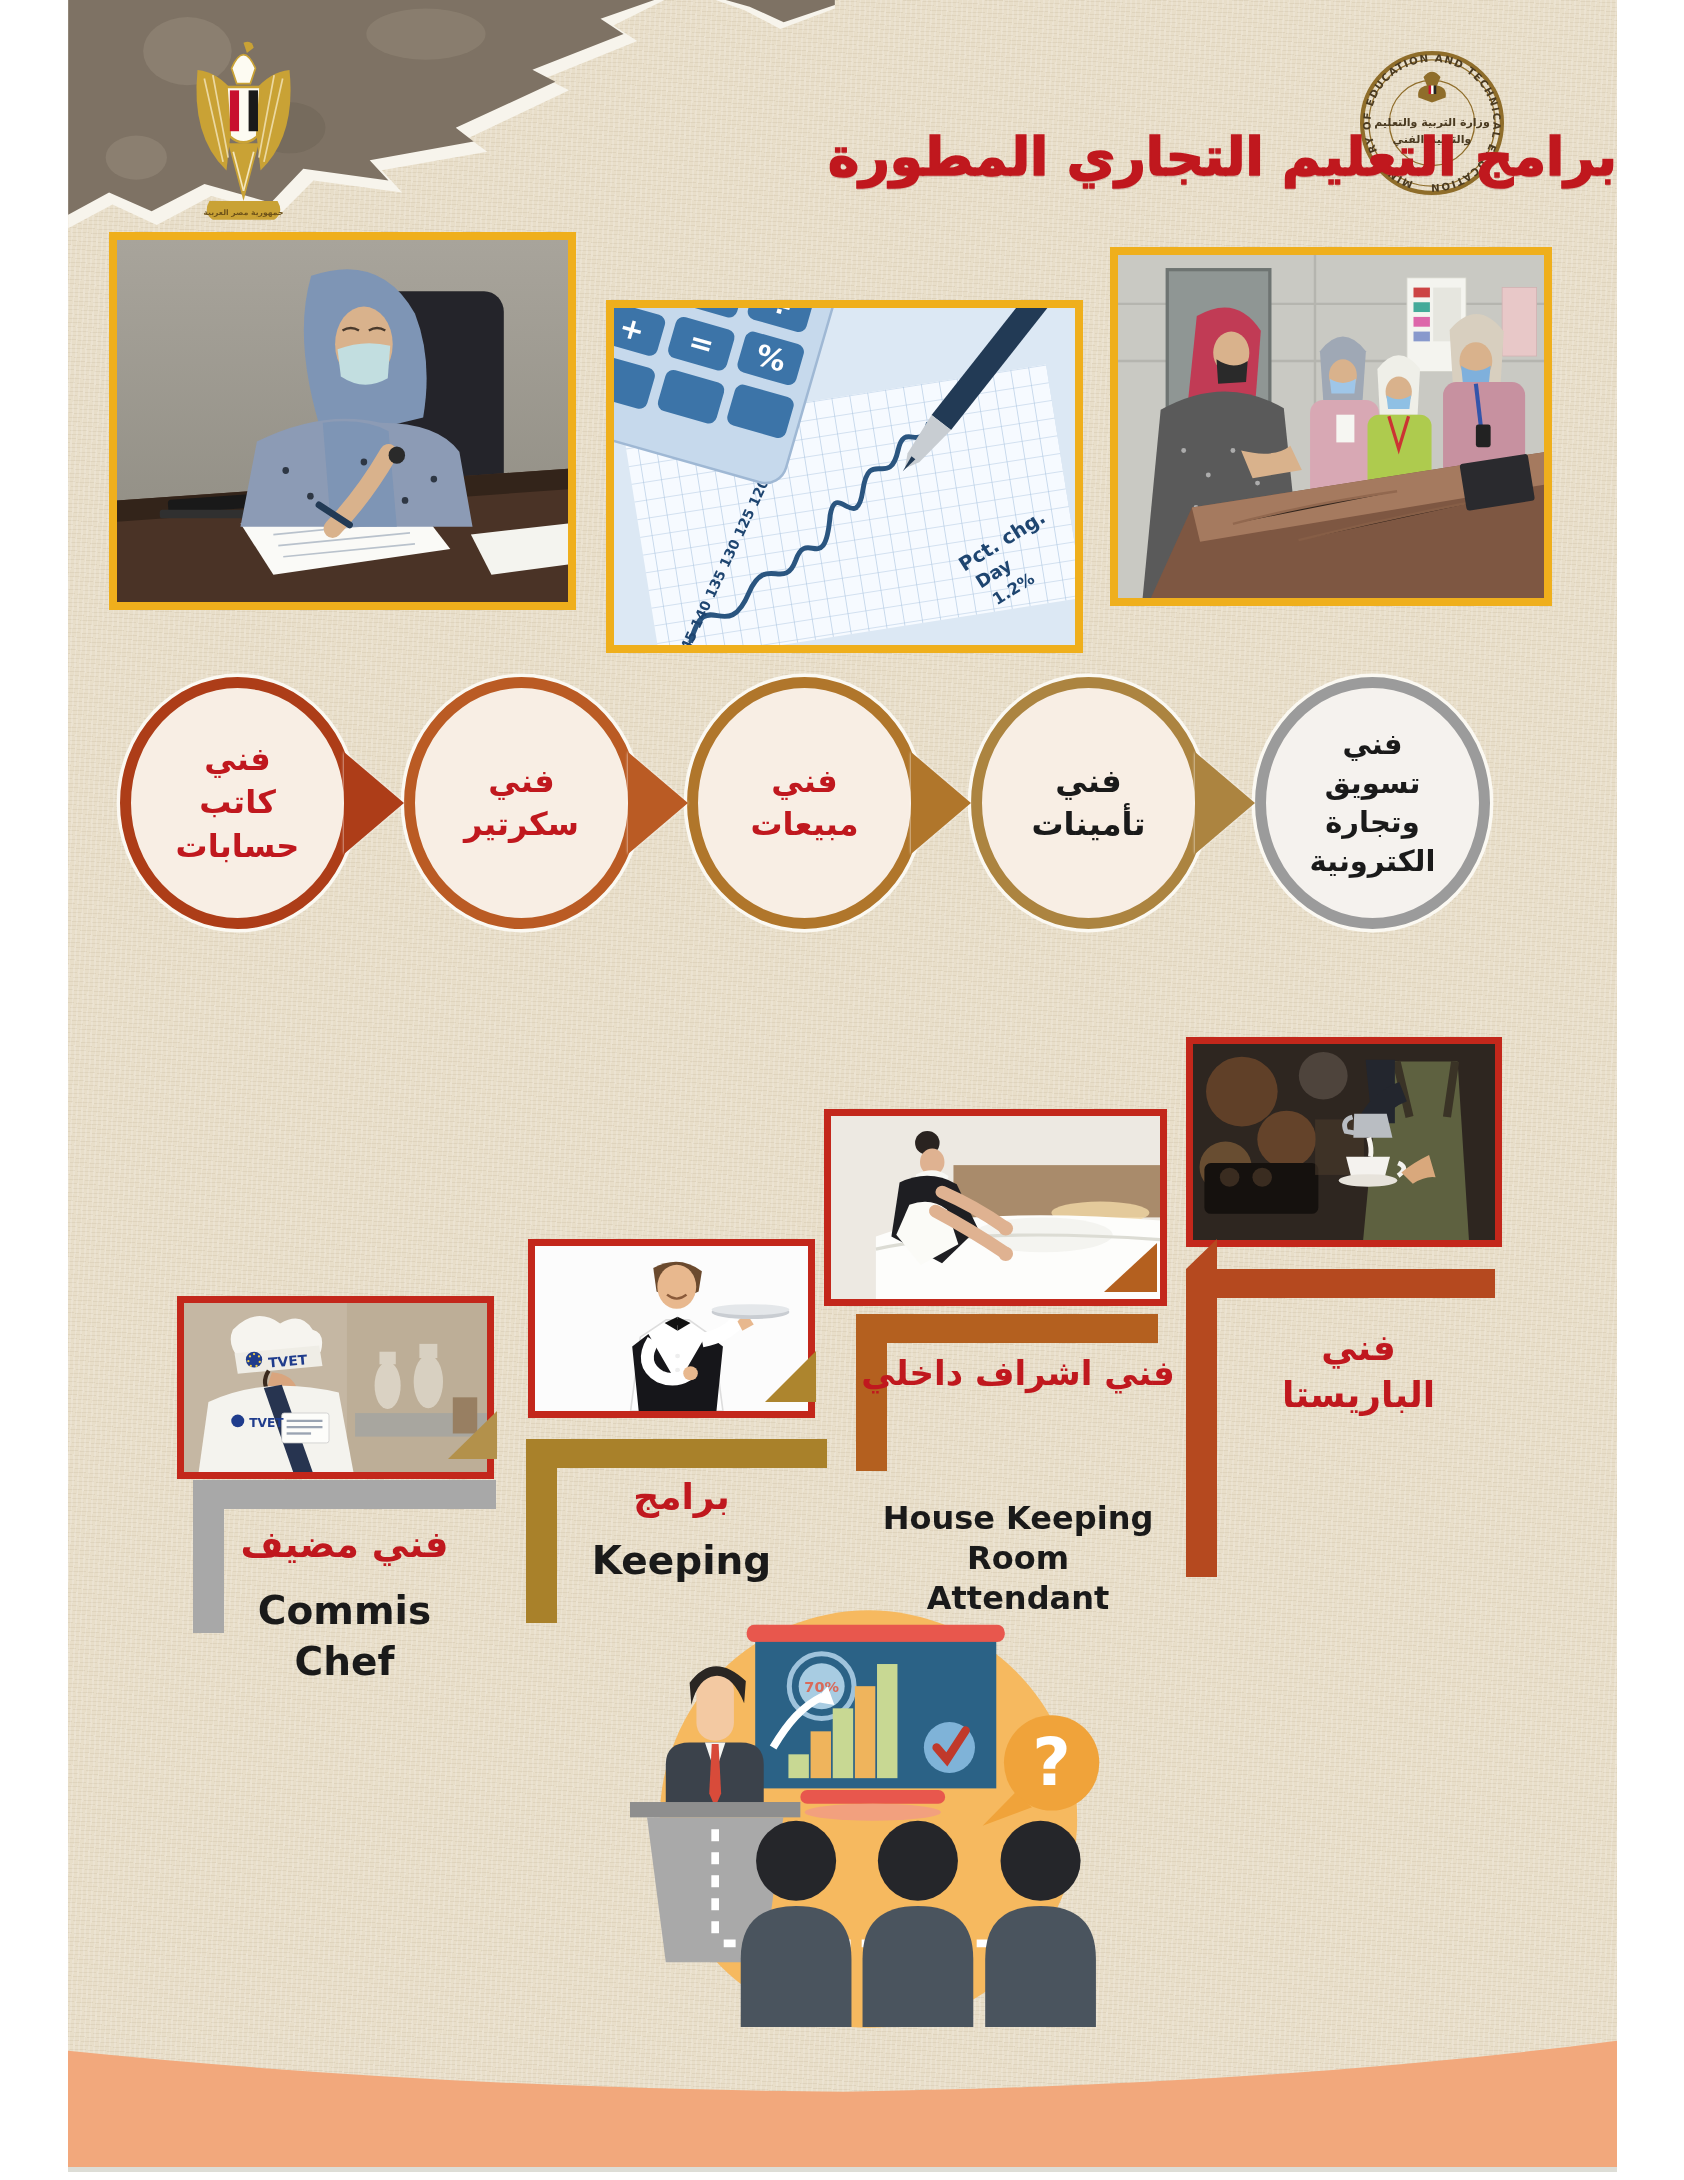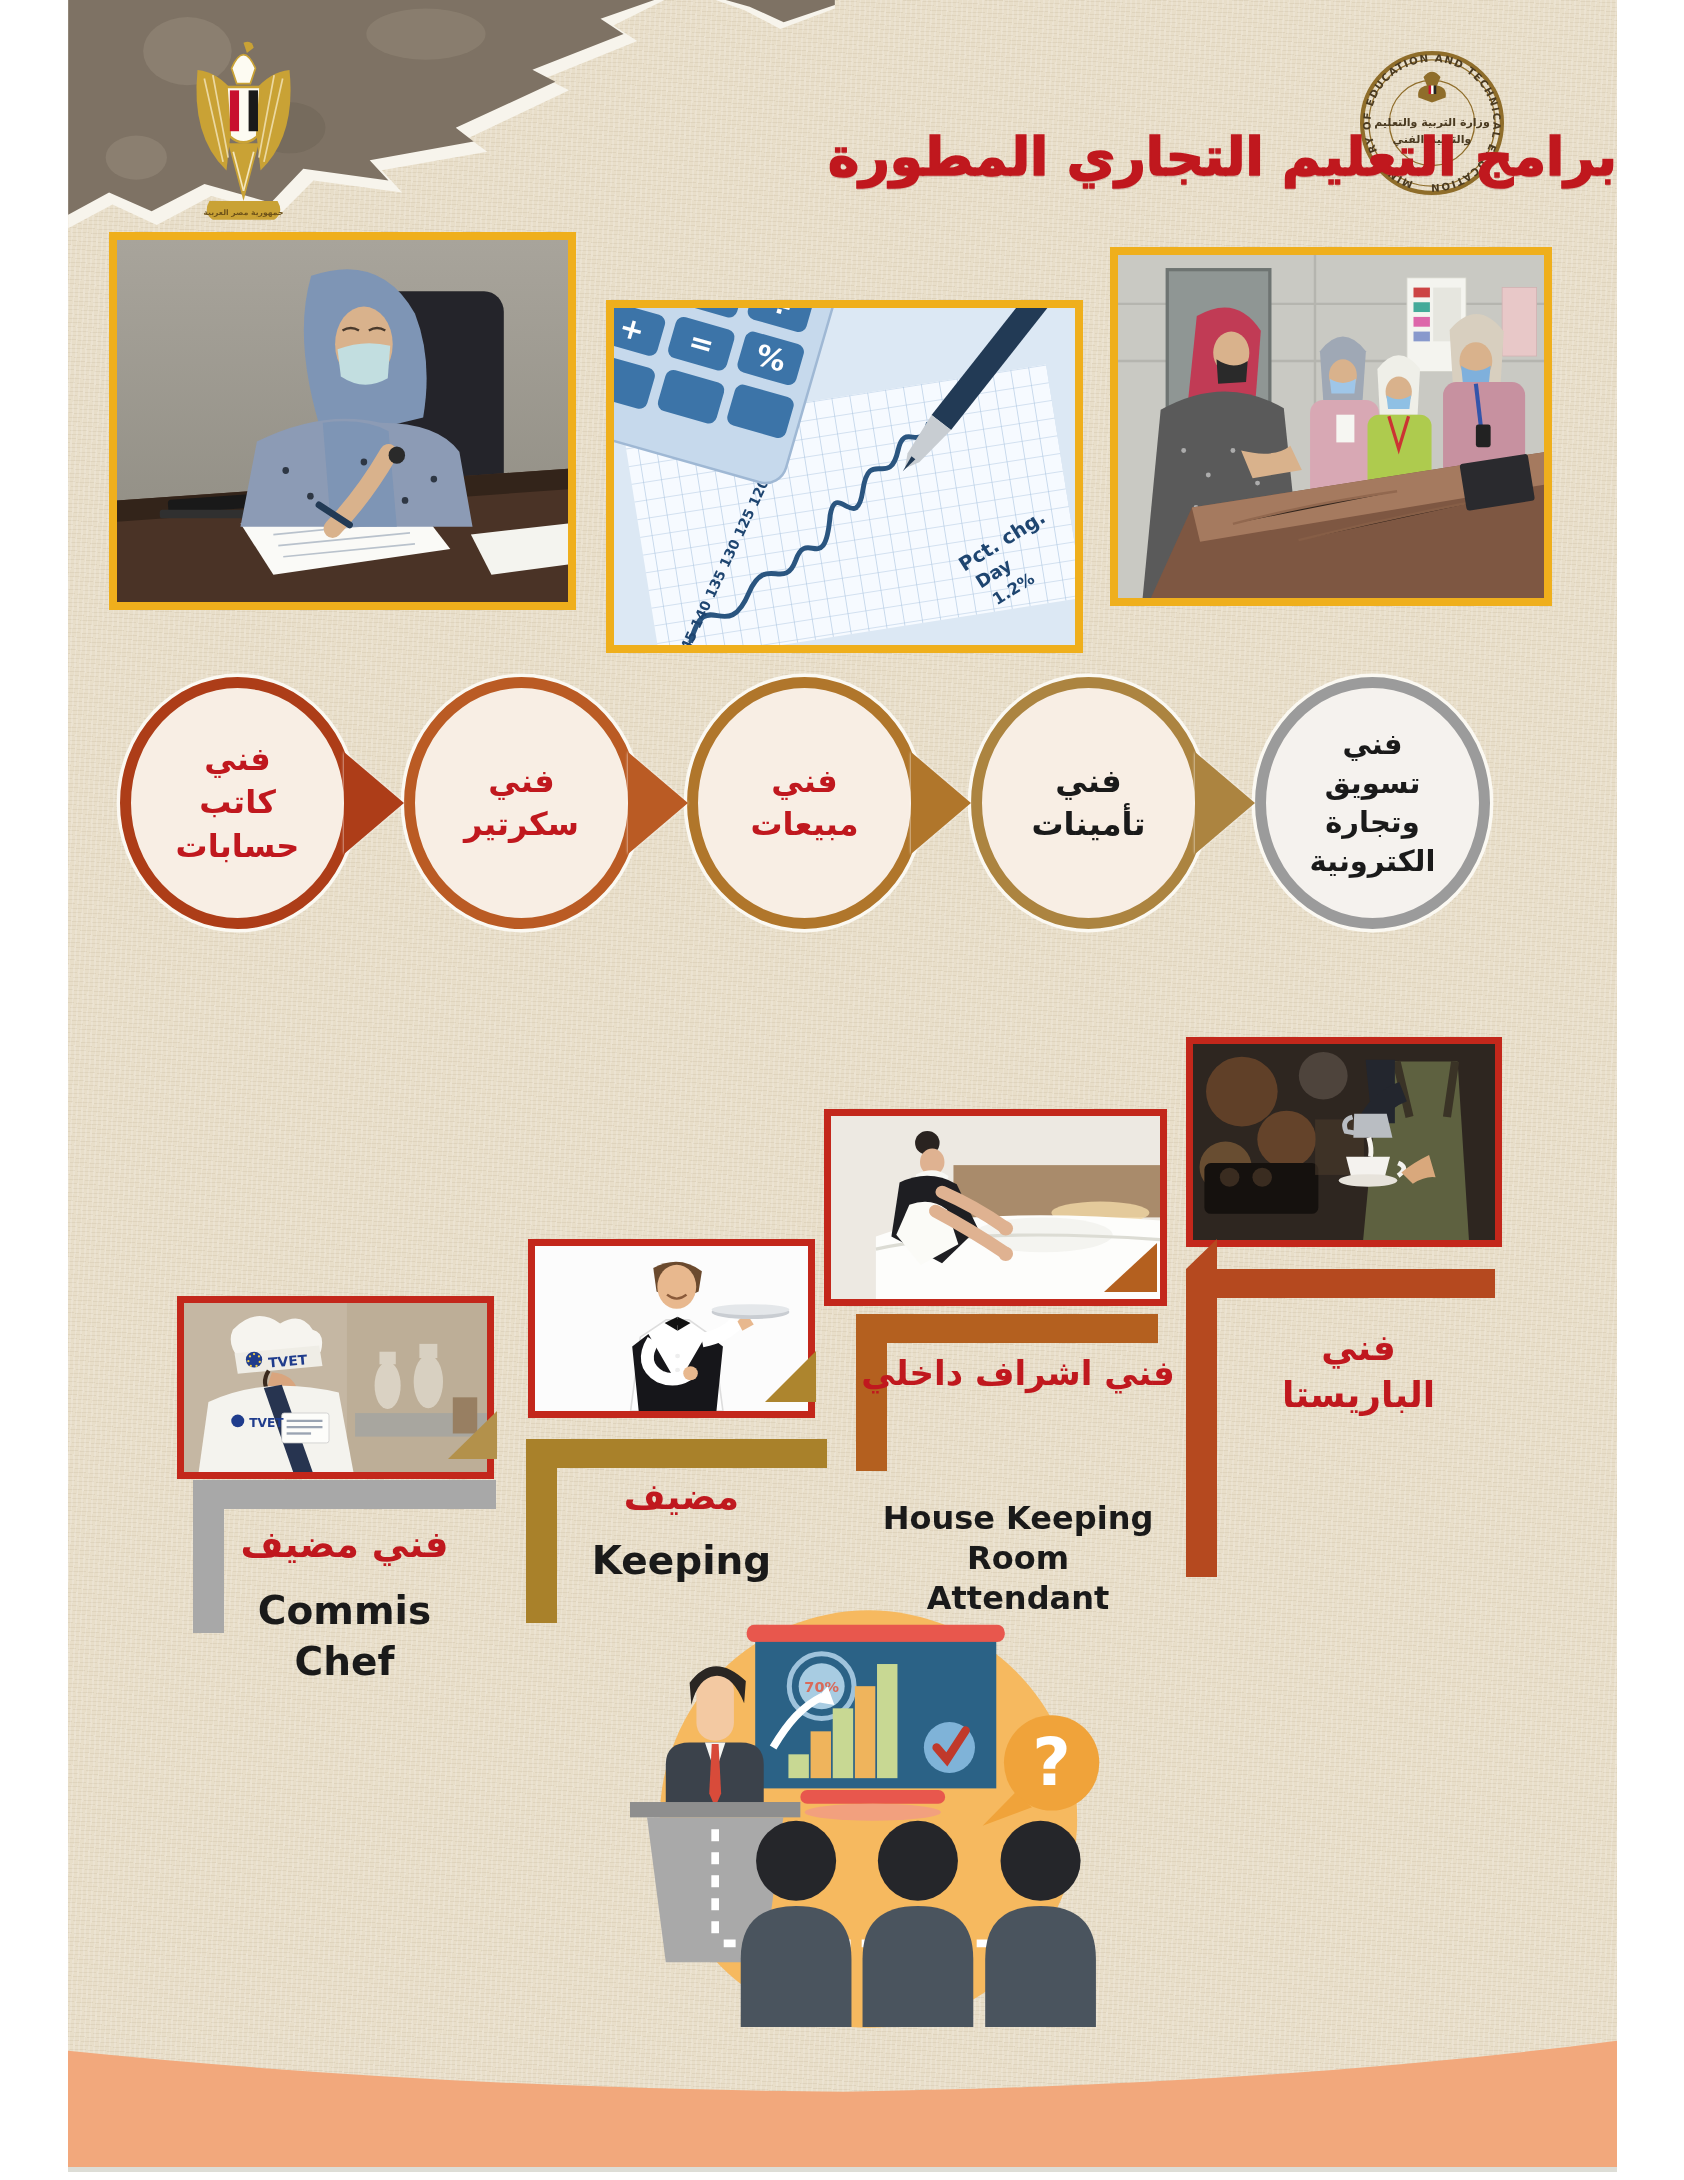--- a/index.html
+++ b/index.html
@@ -450,21 +450,21 @@
   <div class="abs tri tri-ch"></div>
   <div class="abs bar st-ch-h"></div>
   <div class="abs bar st-ch-v"></div>
 
   <div class="abs ar-lbl lbl-bar-ar" dir="rtl">فني
 الباريستا</div>
   <div class="abs ar-lbl lbl-hk-ar" dir="rtl">فني اشراف داخلي</div>
   <div class="abs en-lbl lbl-hk-en">House Keeping
 Room
 Attendant</div>
-  <div class="abs ar-lbl lbl-wt-ar" dir="rtl">مضيف</div>
+  <div class="abs ar-lbl lbl-wt-ar" dir="rtl">برامج</div>
   <div class="abs en-lbl lbl-wt-en">Keeping</div>
   <div class="abs ar-lbl lbl-ch-ar" dir="rtl">فني مضيف</div>
   <div class="abs en-lbl lbl-ch-en">Commis
 Chef</div>
 
   <svg class="abs illus" viewBox="0 0 560 560">
     <circle cx="280" cy="256" r="245" fill="#F6B95F"></circle>
     <rect x="137" y="28" width="303" height="20" rx="9" fill="#E8574D"></rect>
     <rect x="147" y="48" width="283" height="172" fill="#2B6286"></rect>
     <circle cx="225" cy="100" r="38" fill="none" stroke="#9FC3DC" stroke-width="6"></circle>

